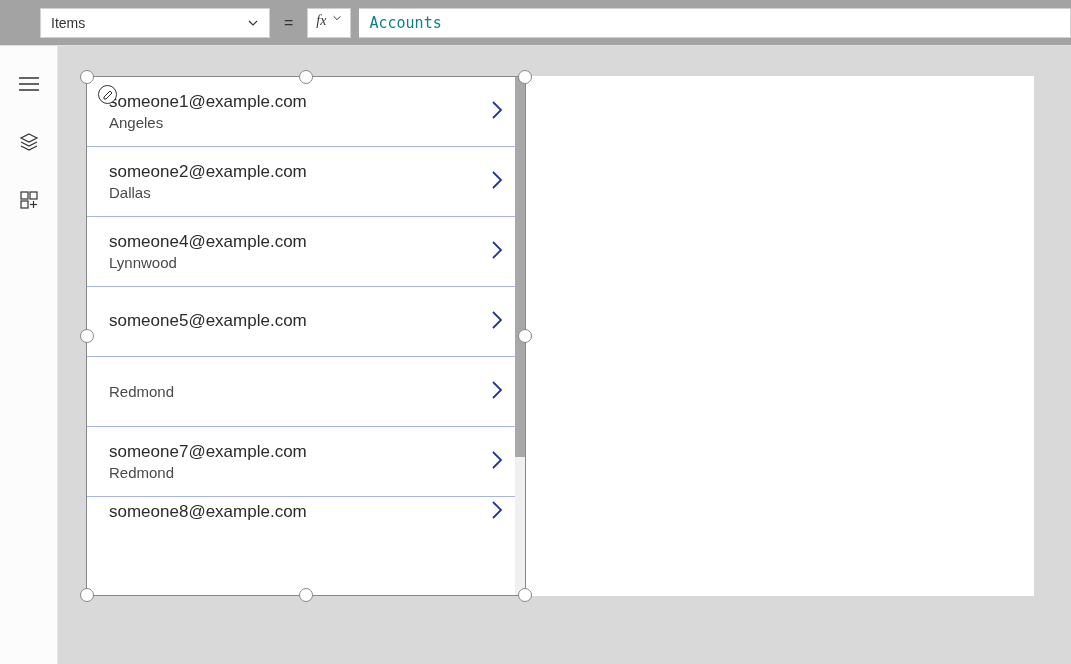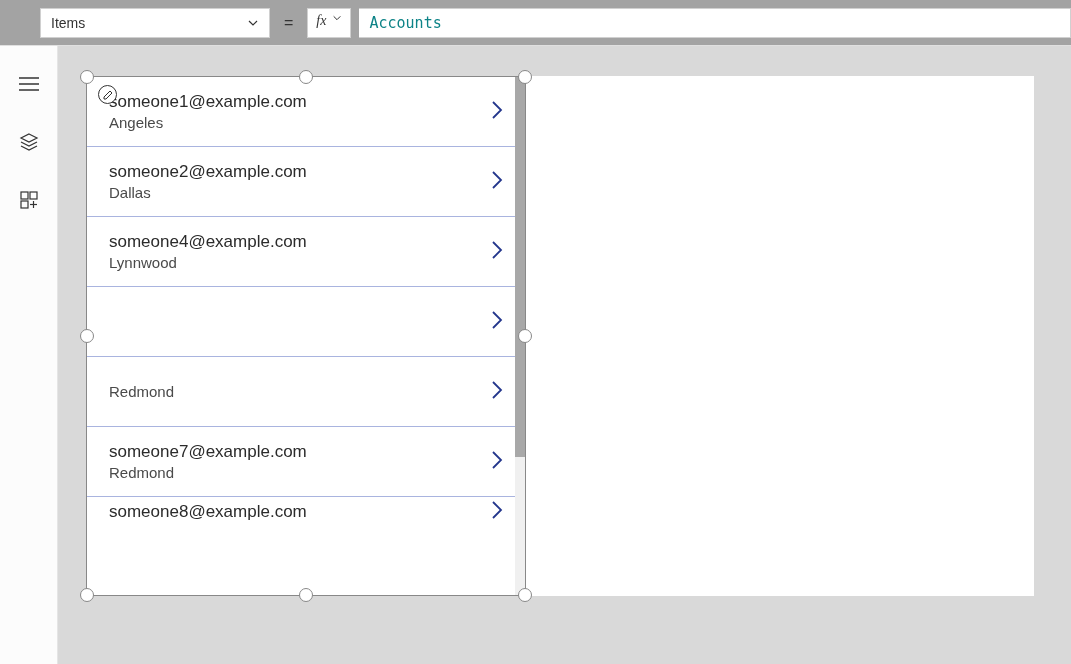--- a/index.html
+++ b/index.html
@@ -281,20 +281,21 @@
                 <div class="item-text">
                   <div class="item-title">someone4@example.com</div>
                   <div class="item-subtitle">Lynnwood</div>
                 </div>
                 <div class="item-chevron"><svg width="14" height="24" viewBox="0 0 14 24">
                     <path d="M3 4 L11 12 L3 20" stroke="#23368c" stroke-width="1.8" fill="none"></path>
                   </svg></div>
               </div>
               <div class="gallery-item">
                 <div class="item-text">
+                  <div class="item-title">someone5@example.com</div>
                 </div>
                 <div class="item-chevron"><svg width="14" height="24" viewBox="0 0 14 24">
                     <path d="M3 4 L11 12 L3 20" stroke="#23368c" stroke-width="1.8" fill="none"></path>
                   </svg></div>
               </div>
               <div class="gallery-item">
                 <div class="item-text">
                   <div class="item-subtitle">Redmond</div>
                 </div>
                 <div class="item-chevron"><svg width="14" height="24" viewBox="0 0 14 24">

